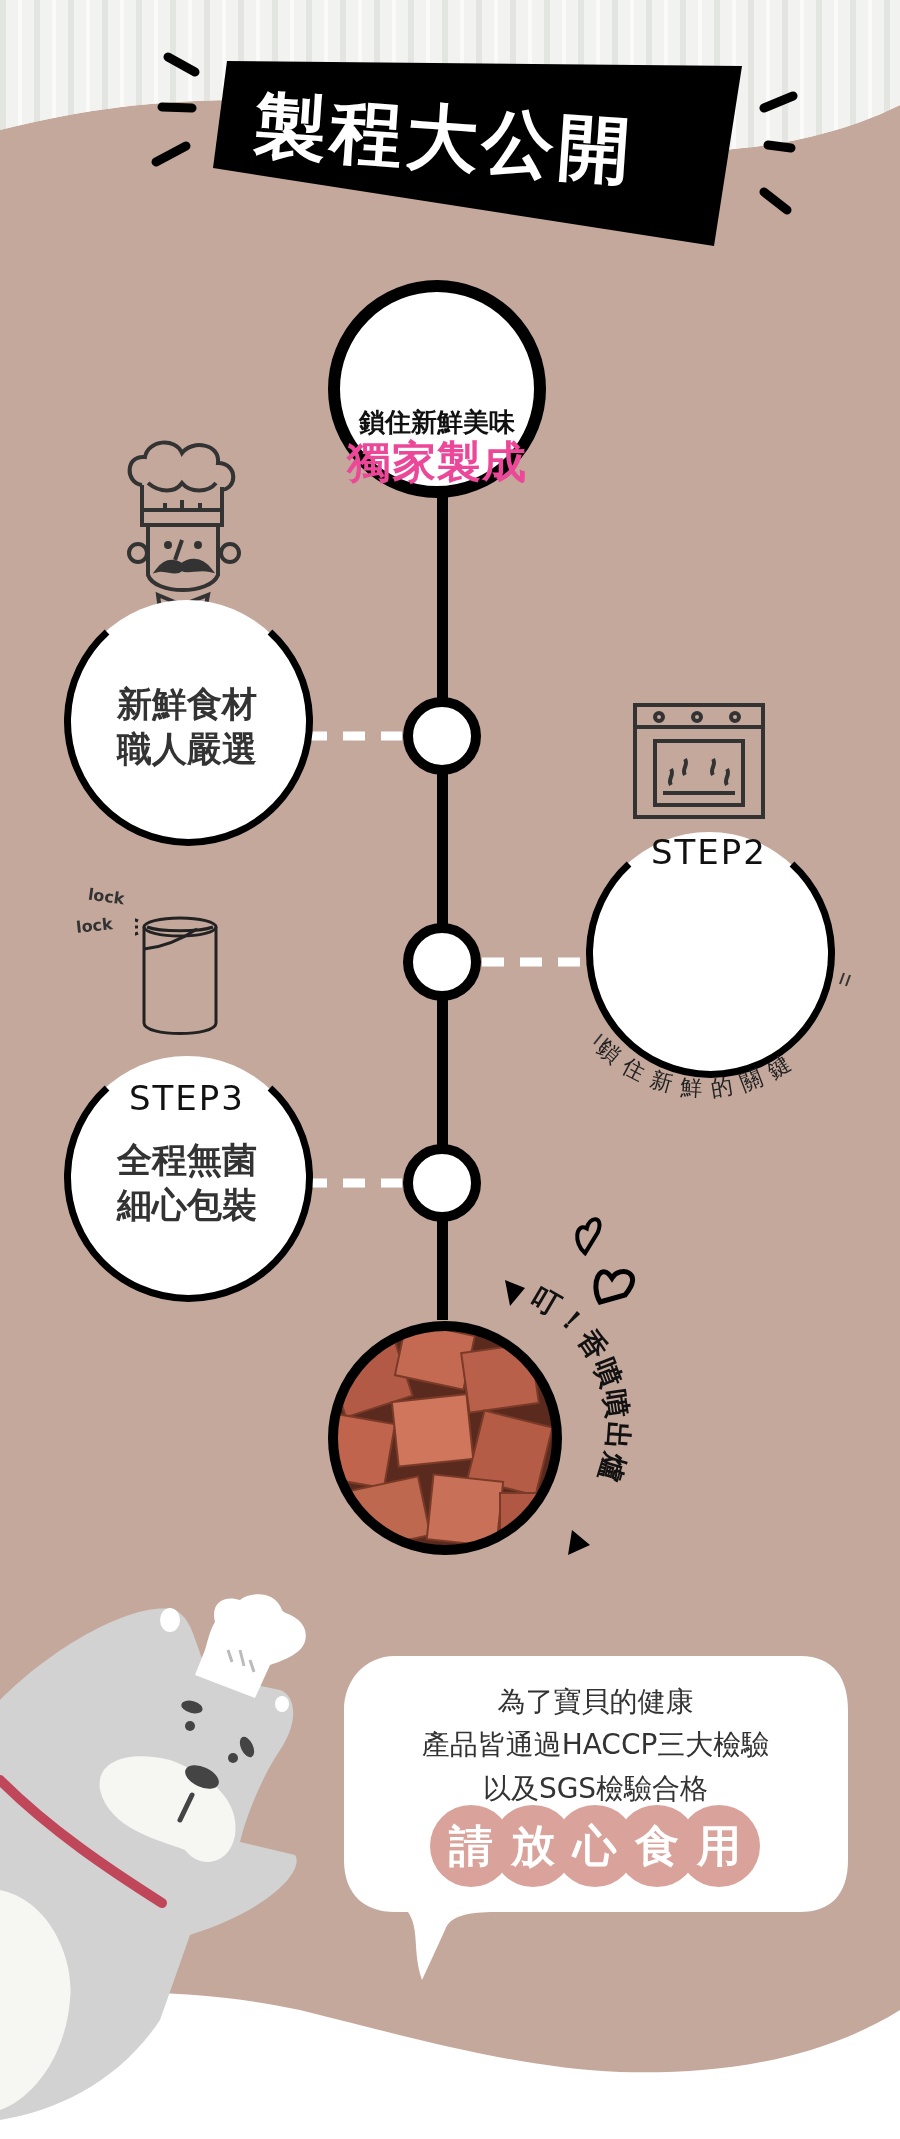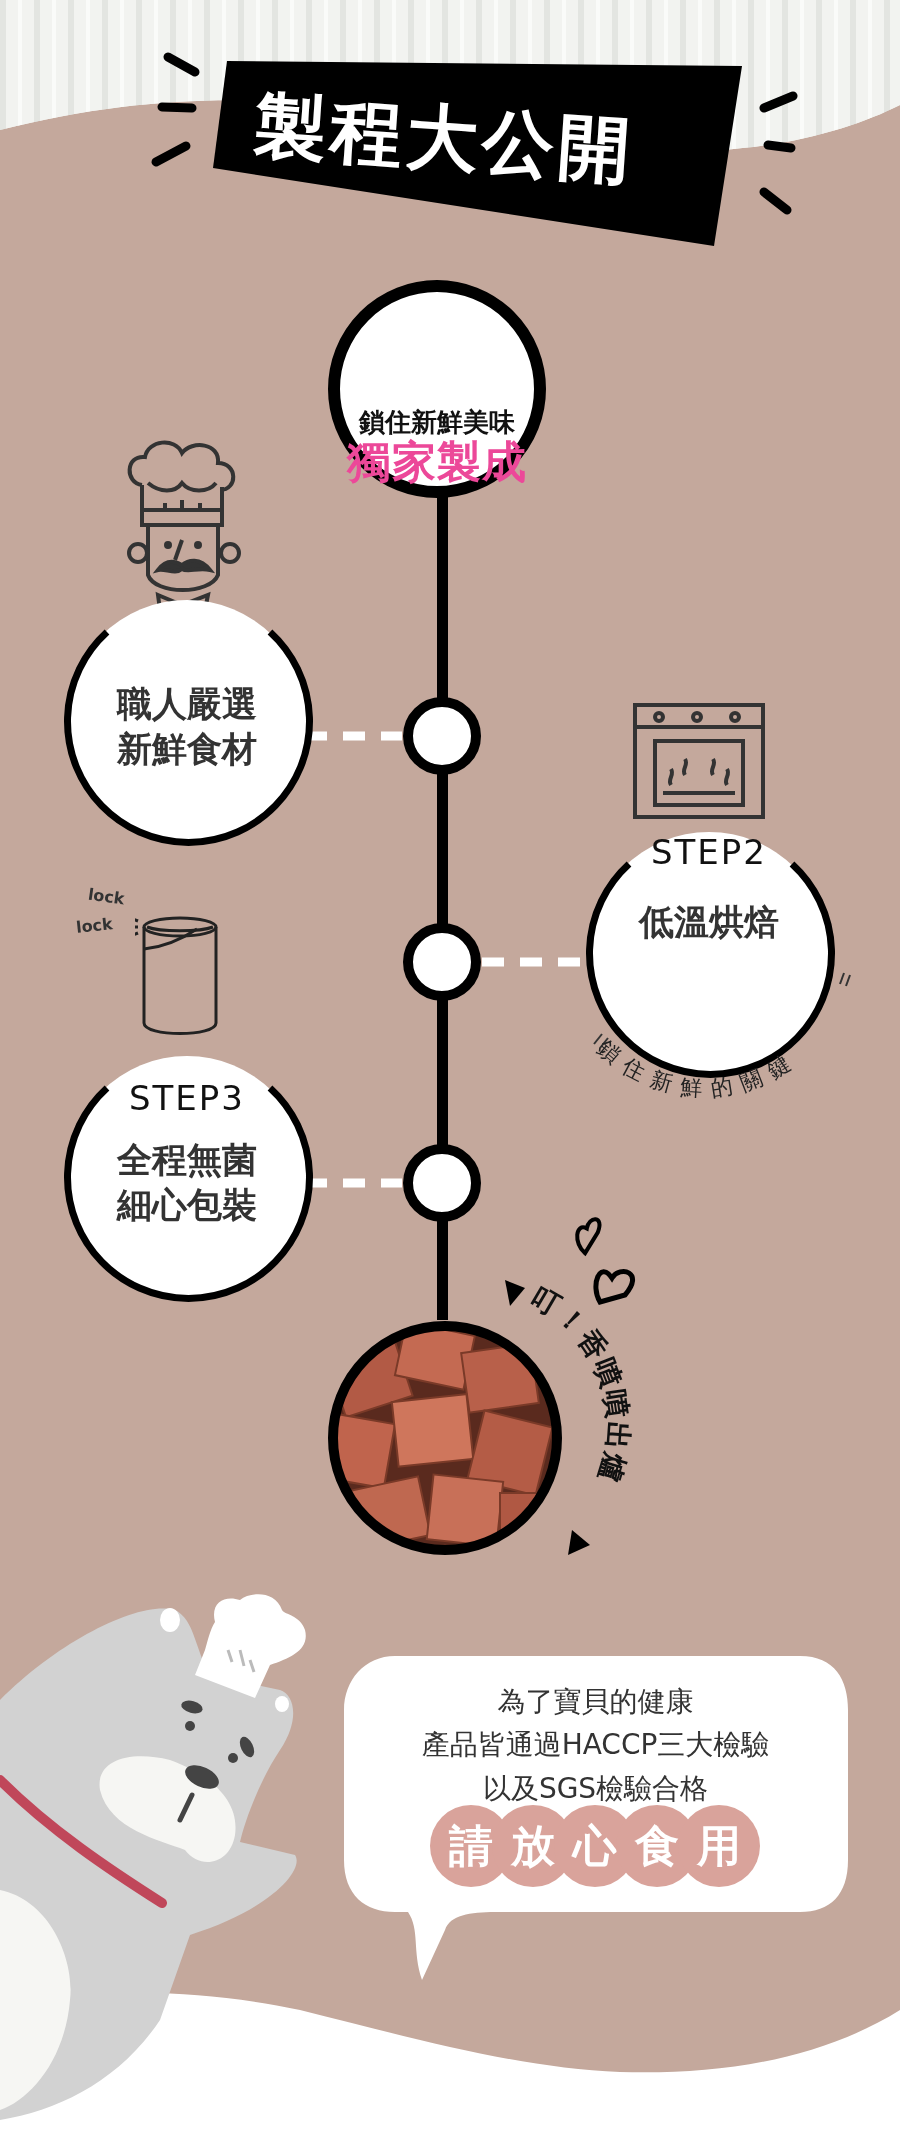--- a/index.html
+++ b/index.html
@@ -89,22 +89,22 @@
   <path d="M38,135 C48,122 58,128 62,130 C68,125 80,122 90,135 C78,132 68,138 62,134 C55,140 45,133 38,135 Z" fill="#333"></path>
   <path d="M38,160 L62,170 L88,160 L85,175 L62,168 L40,175 Z"></path>
 </svg>
 
 <svg class="abs" style="left:60px;top:594px;width:254px;height:254px;" viewBox="0 0 254 254">
   <circle cx="127" cy="127" r="121" fill="#fff"></circle>
   <path d="M47,38 A121,121 0 1,0 210,38" fill="none" stroke="#000" stroke-width="7"></path>
 </svg>
 <div class="step-circle" style="left:68px;top:602px;background:transparent;">
   <div class="step-text">
+    <div>新鮮食材</div>
     <div>職人嚴選</div>
-    <div>新鮮食材</div>
   </div>
 </div>
 
 <svg class="abs" style="left:633px;top:703px;width:135px;height:118px;" viewBox="0 0 135 118" fill="none" stroke="#333" stroke-width="4">
   <rect x="2" y="2" width="128" height="112"></rect>
   <line x1="2" y1="24" x2="130" y2="24"></line>
   <circle cx="26" cy="14" r="4"></circle>
     <circle cx="64" cy="14" r="4"></circle>
     <circle cx="102" cy="14" r="4"></circle>
   <rect x="22" y="38" width="88" height="64"></rect>
@@ -115,21 +115,20 @@
   <path d="M94,82 C90,76 98,72 94,66"></path>
 </svg>
 
 <svg class="abs" style="left:582px;top:826px;width:254px;height:254px;" viewBox="0 0 254 254">
   <circle cx="127" cy="127" r="121" fill="#fff"></circle>
   <path d="M47,38 A121,121 0 1,0 210,38" fill="none" stroke="#000" stroke-width="7"></path>
 </svg>
 <div class="step-circle" style="left:590px;top:812px;background:transparent;">
   <div class="step-label">STEP2</div>
   <div class="step-text s2">
-    <div>低溫烘焙</div>
   </div>
 </div>
 
 <svg class="abs" style="left:582px;top:826px;width:280px;height:300px;" viewBox="0 0 280 300">
   <defs>
       <path id="capArc" d="M-4,200 A150,150 0 0,0 262,175"></path>
     </defs>
   <line x1="12" y1="218" x2="20" y2="208" stroke="#333" stroke-width="2"></line>
   <line x1="18" y1="222" x2="26" y2="212" stroke="#333" stroke-width="2"></line>
   <line x1="258" y1="158" x2="262" y2="147" stroke="#333" stroke-width="2"></line>

